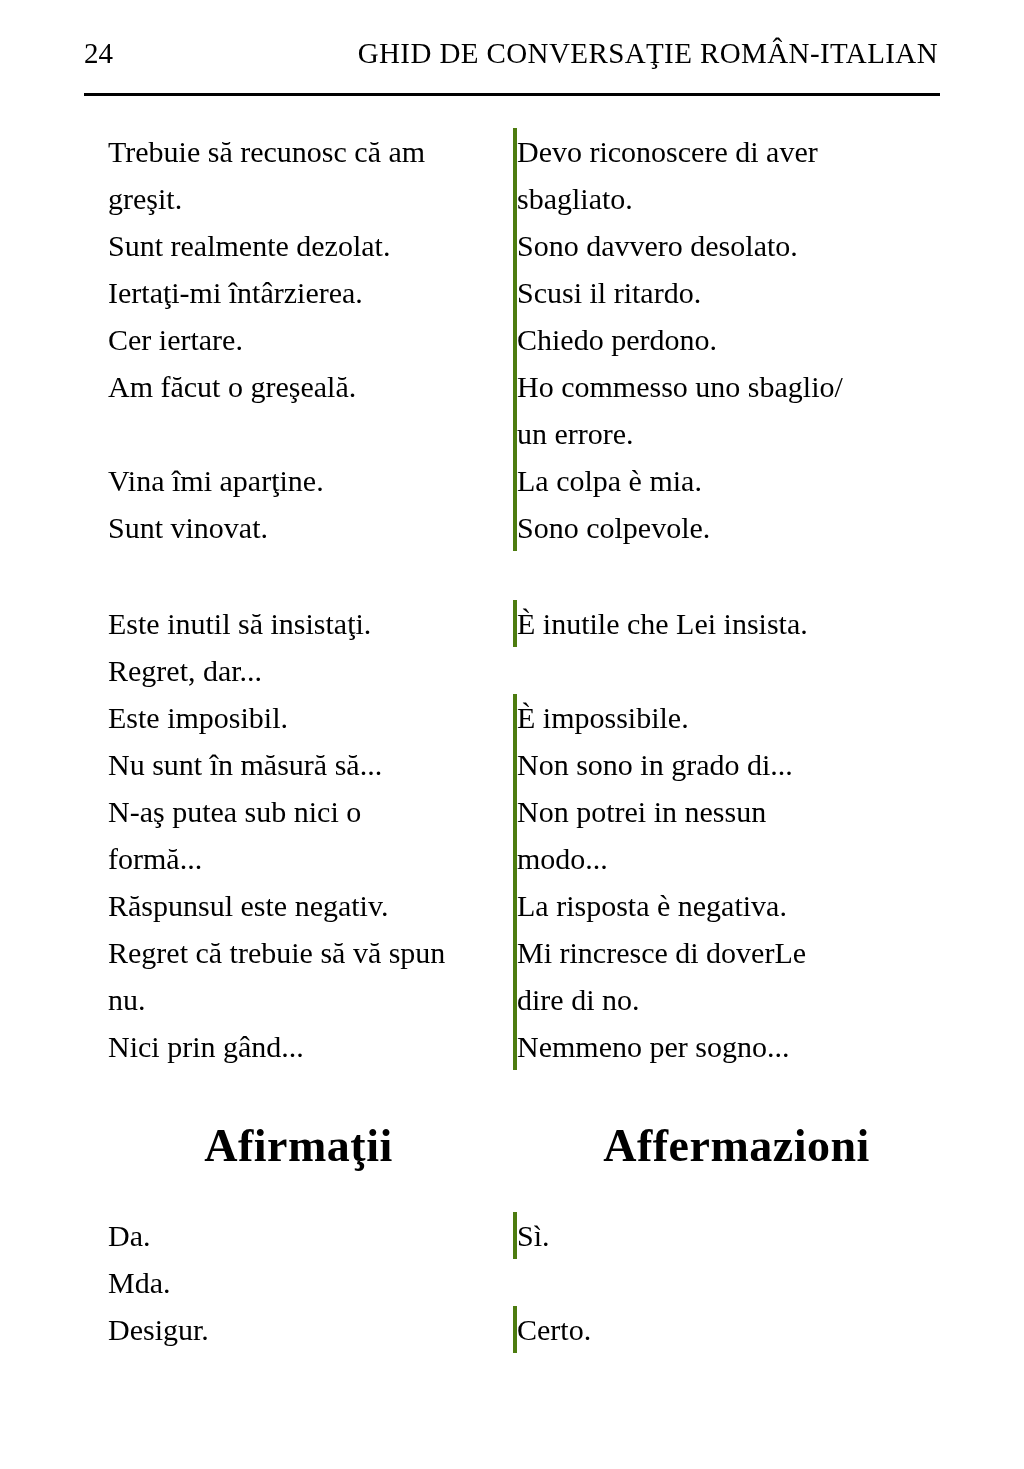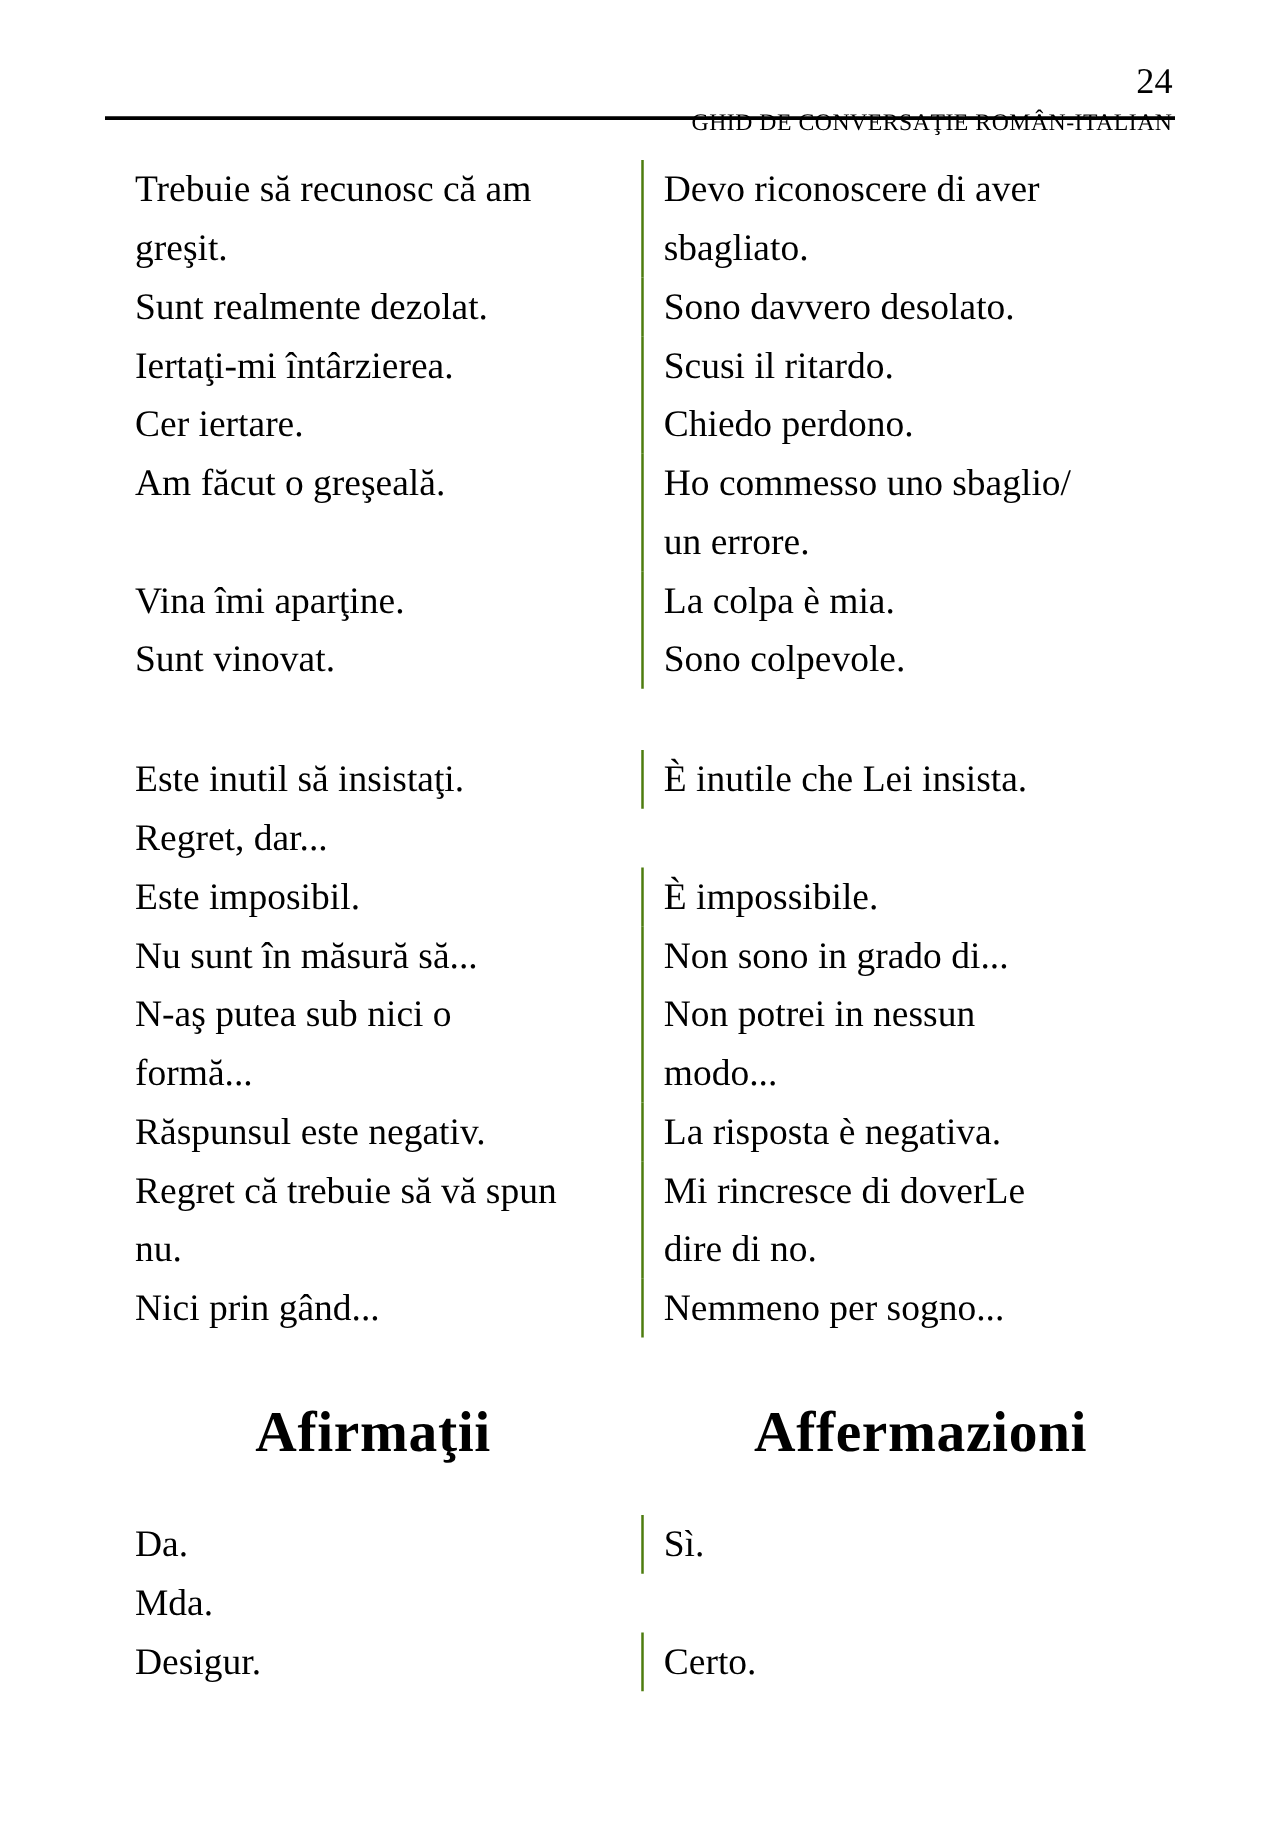--- a/index.html
+++ b/index.html
@@ -14,32 +14,31 @@
     margin: 0 auto;
     background: #ffffff;
     color: #000000;
     font-family: "Liberation Serif", "DejaVu Serif", serif;
     overflow: hidden;
   }
   .header {
     position: absolute;
     left: 84px;
     right: 86px;
-    top: 48px;
+    top: 36px;
     display: flex;
     justify-content: space-between;
     align-items: flex-end;
-    flex-direction: column;
   }
   .page-num {
     font-size: 29px;
     line-height: 34px;
   }
   .header-title {
-    font-size: 19px;
+    font-size: 29px;
     line-height: 34px;
     letter-spacing: 0.4px;
   }
   .header-rule {
     position: absolute;
     left: 84px;
     right: 84px;
     top: 93px;
     height: 3px;
     background: #000000;
@@ -61,22 +60,21 @@
   .cell {
     font-size: 30px;
     line-height: 47px;
     white-space: pre-line;
   }
   .cell.ro {
     padding-left: 24px;
     padding-right: 20px;
   }
   .cell.it {
-    border-left: 2px solid #4d7c0f;
-    padding-left: 16px;
+    border-left: 4px solid #4d7c0f;
     padding-right: 4px;
   }
   .headings-row {
     display: grid;
     grid-template-columns: 429px 1fr;
     gap: 20px;
   }
   .section-heading {
     font-size: 46px;
     line-height: 64px;

